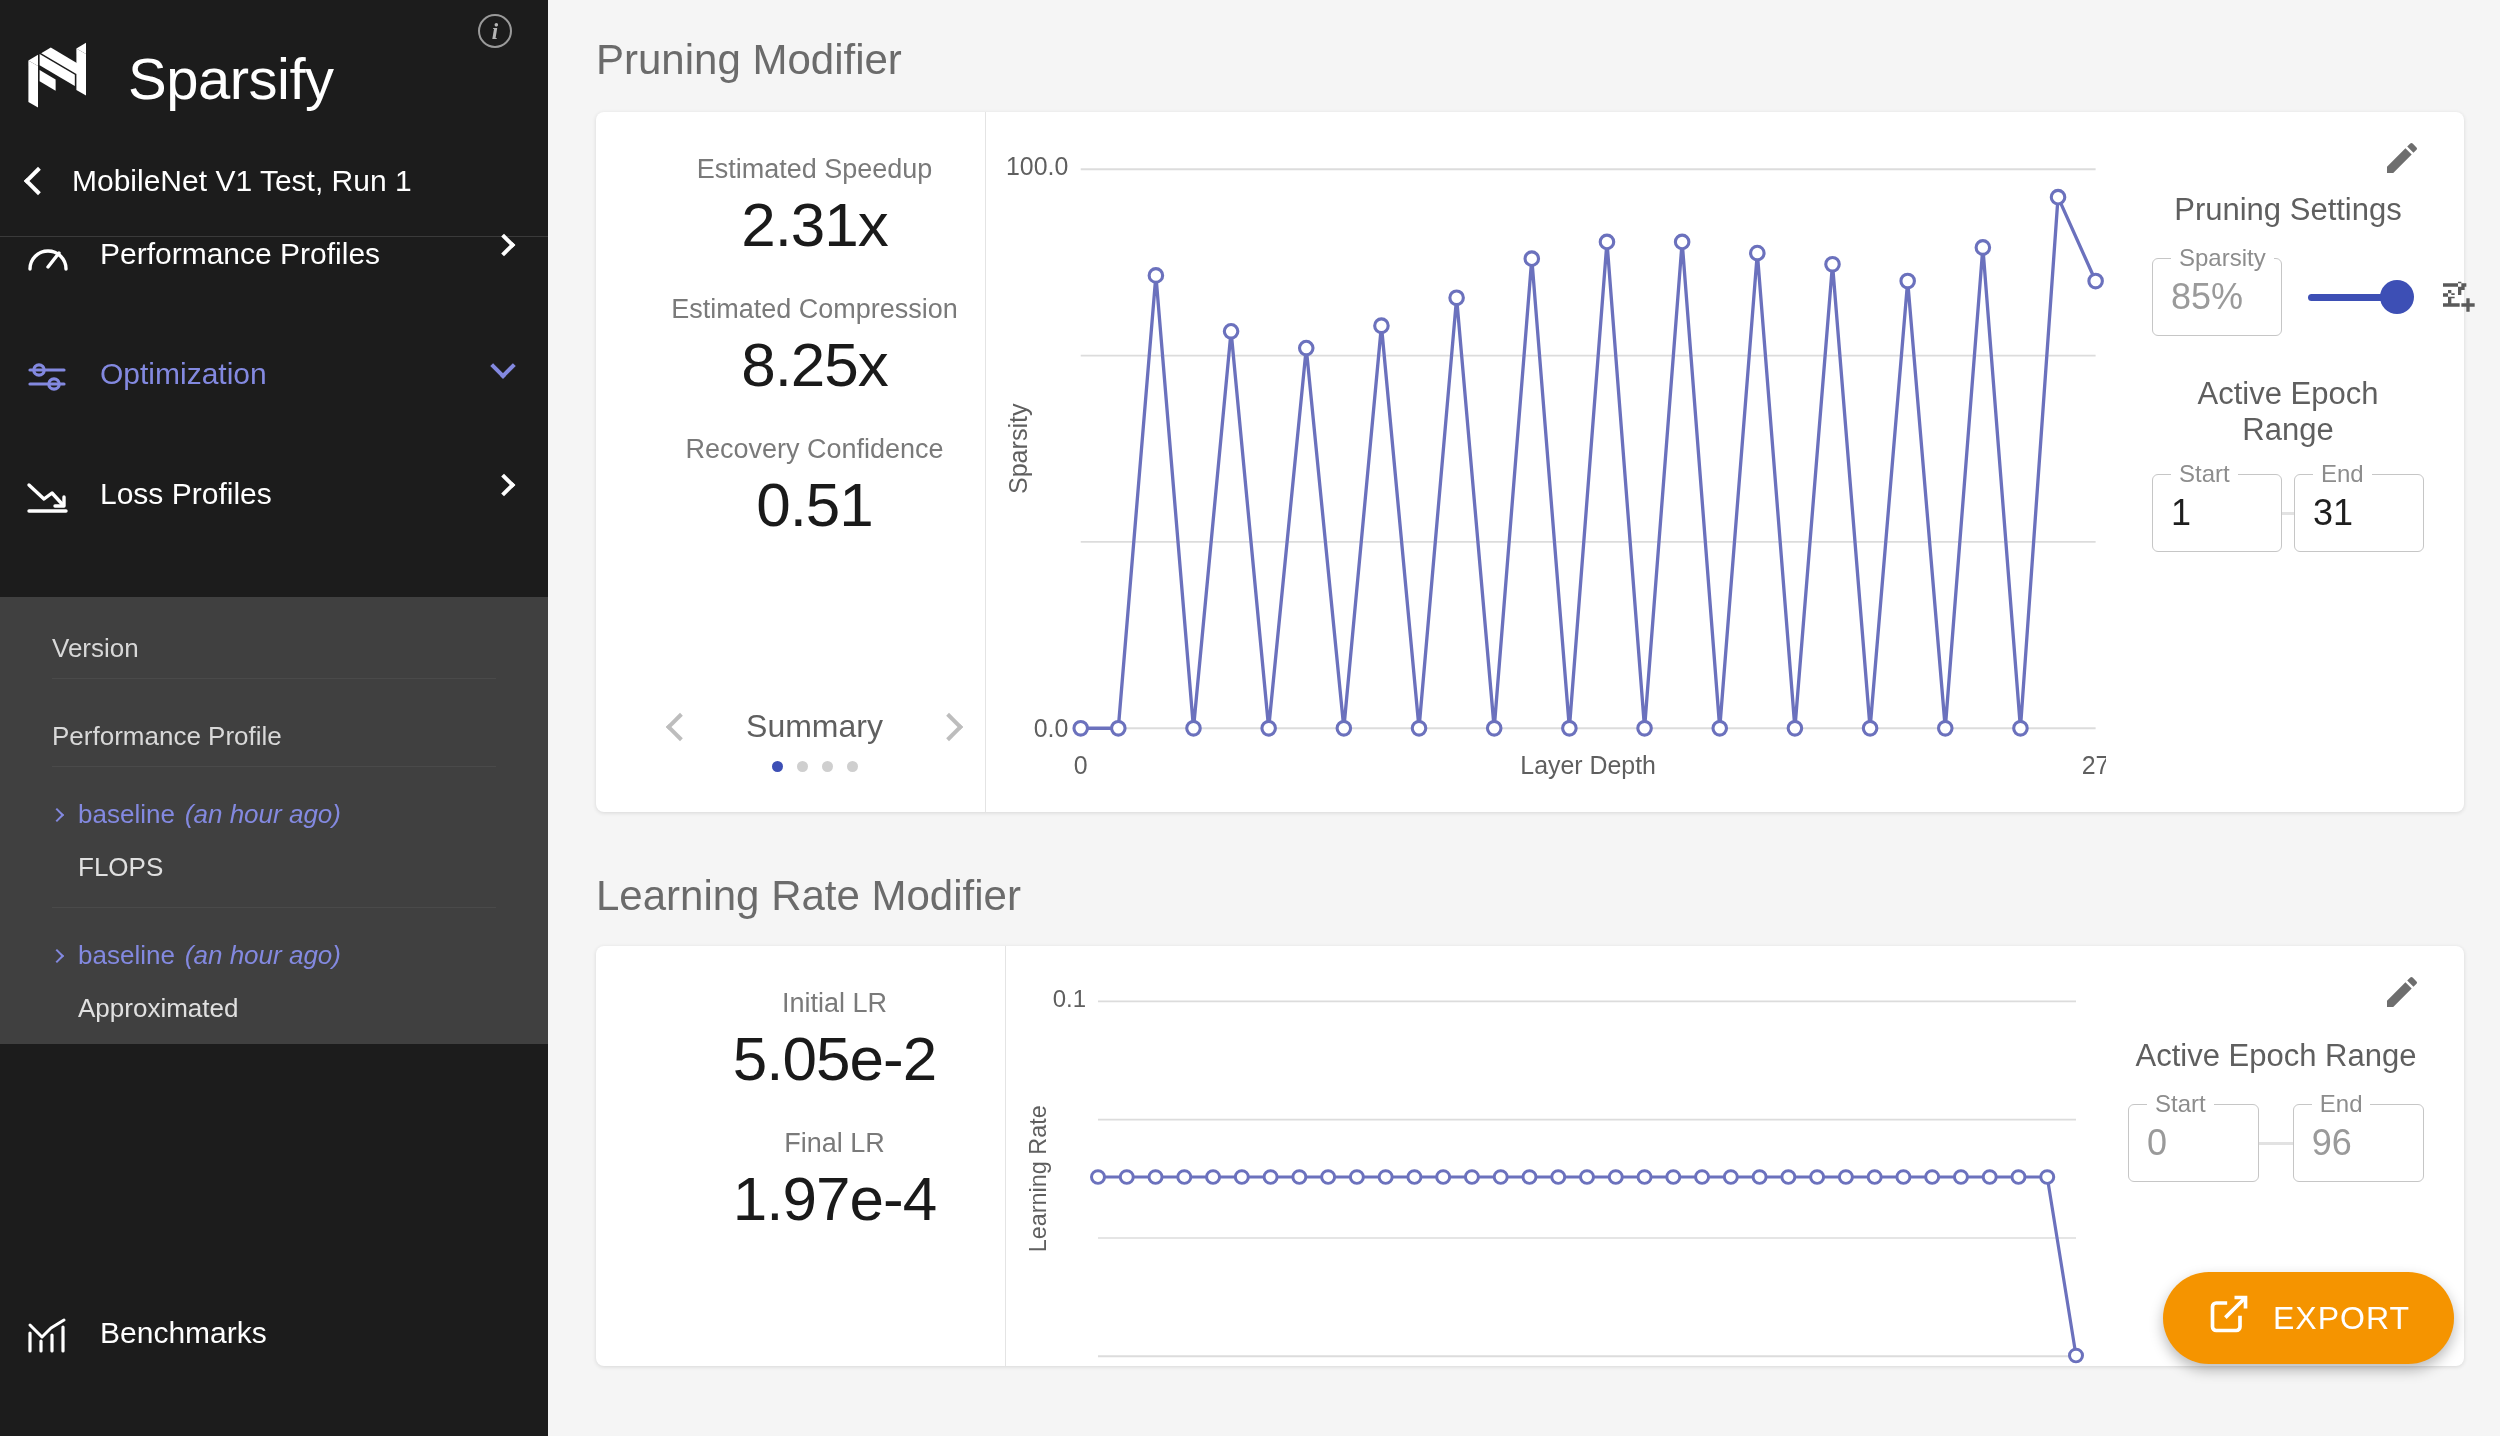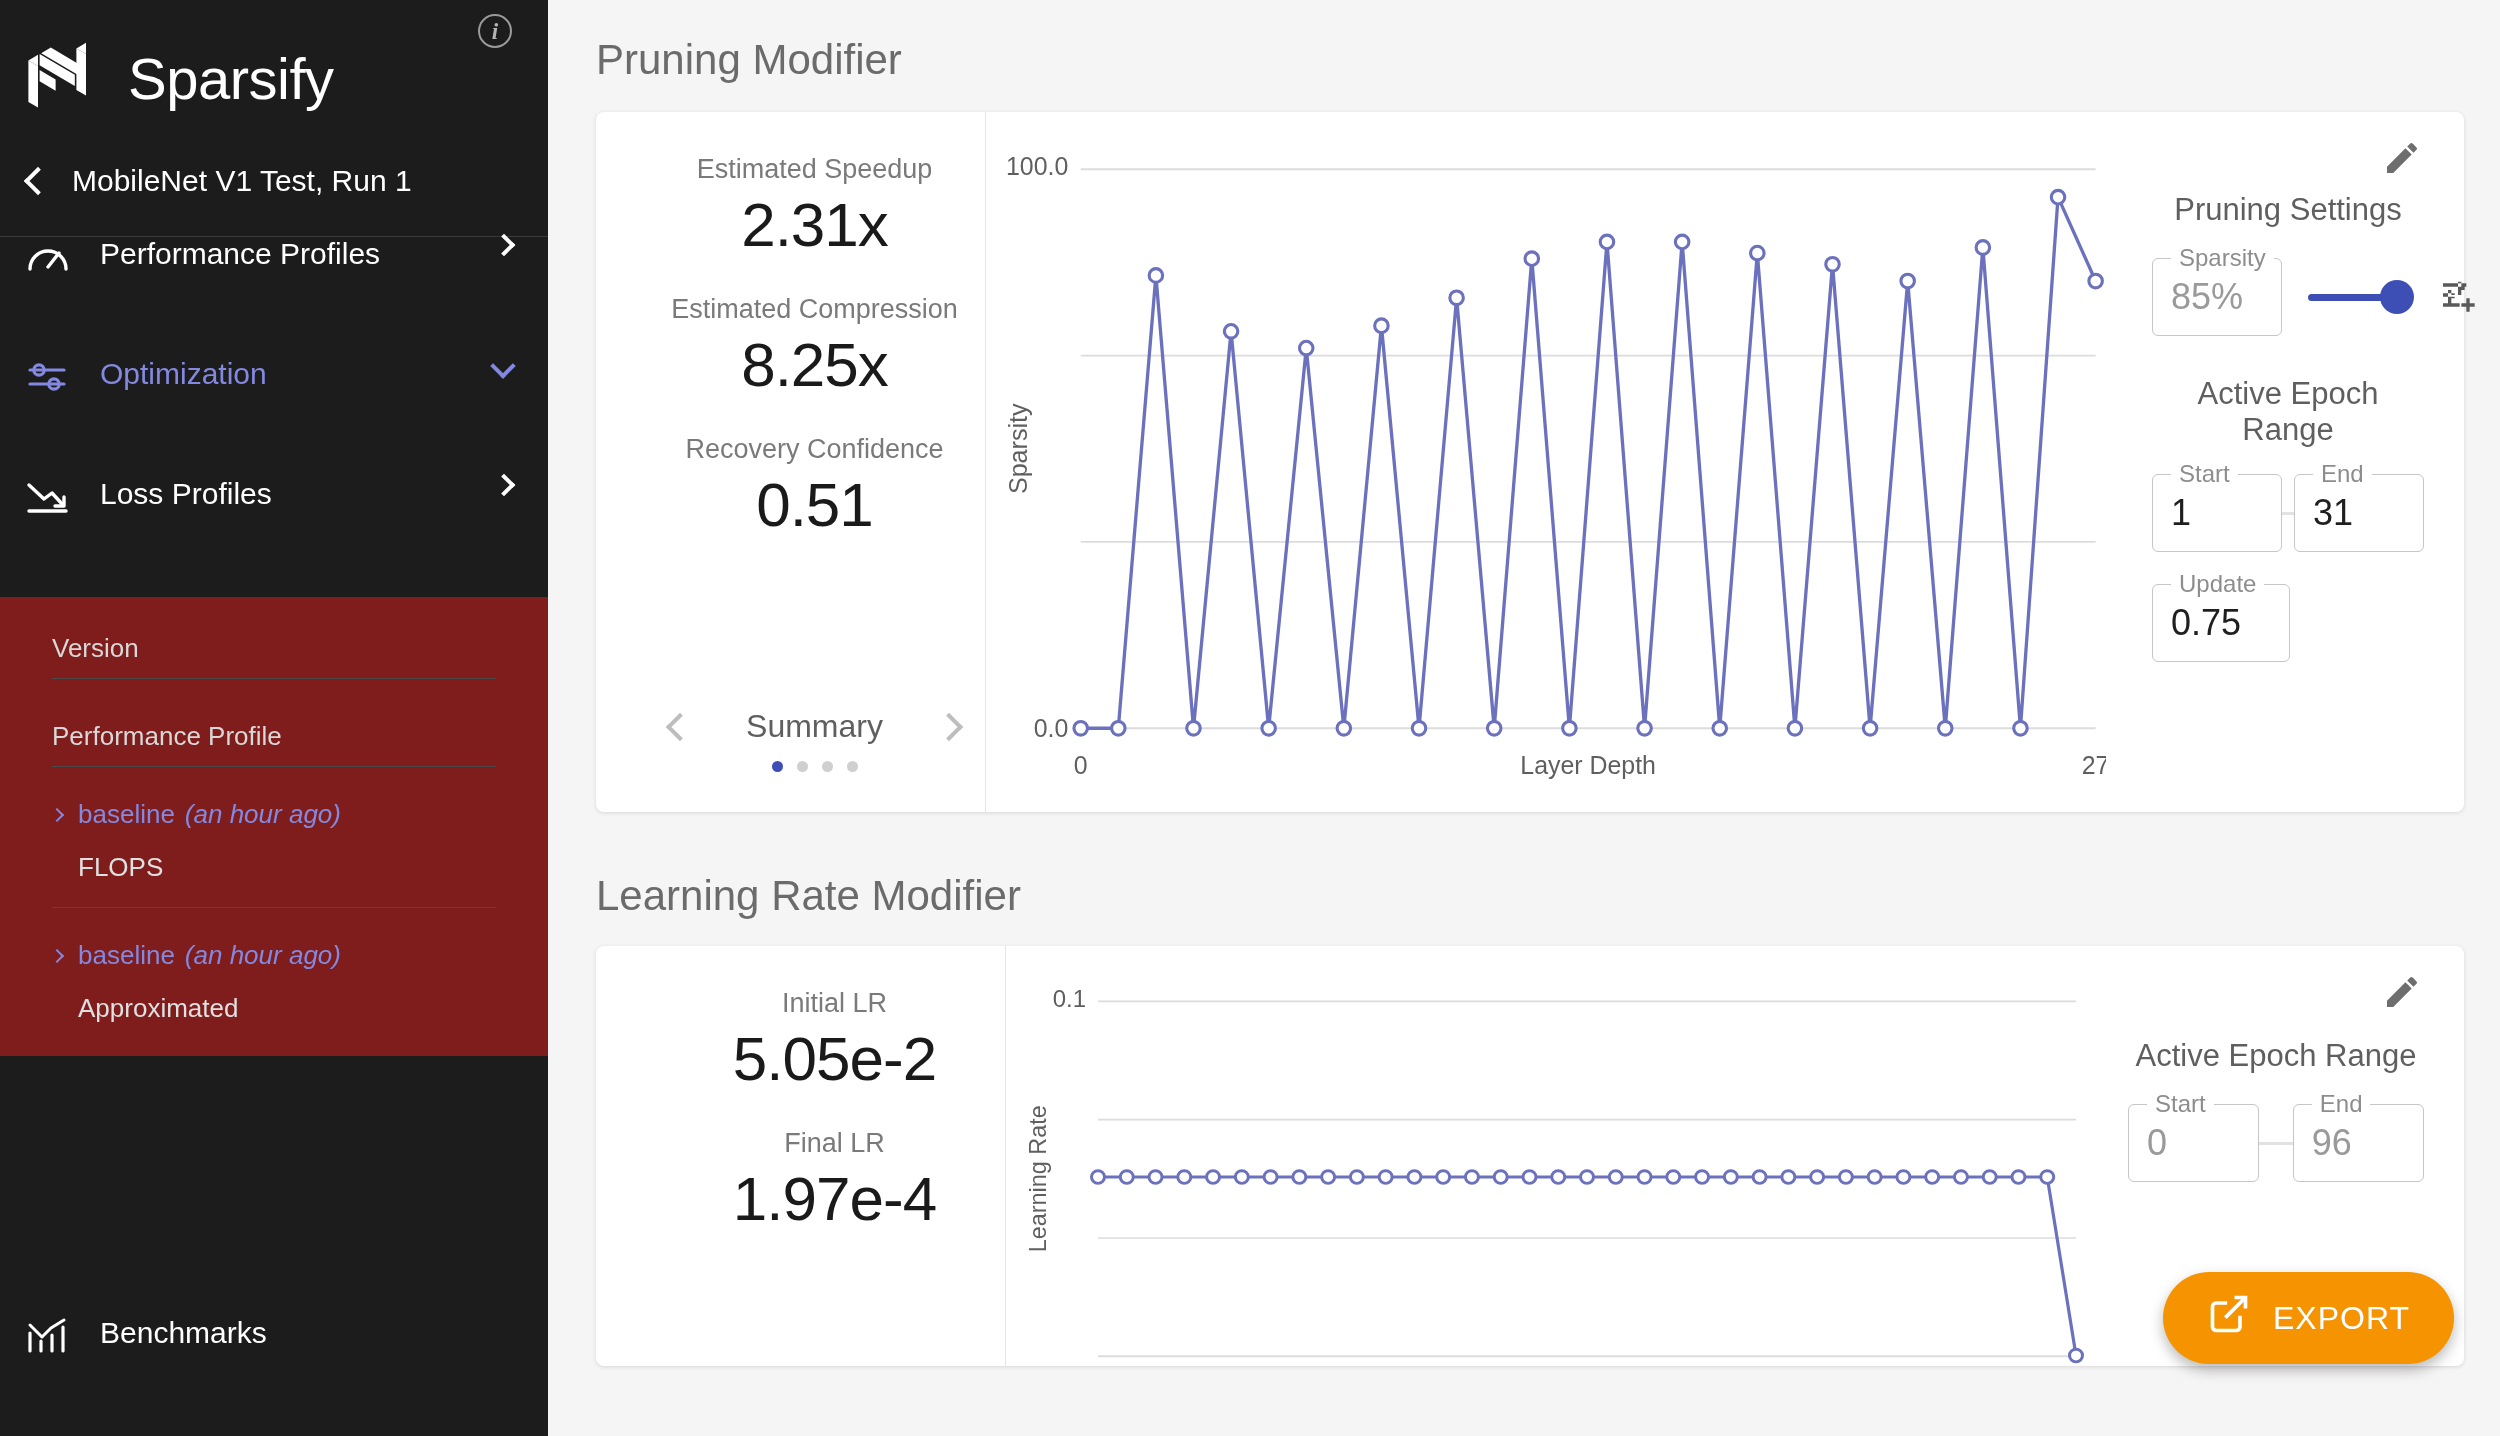--- a/index.html
+++ b/index.html
@@ -59,21 +59,21 @@
     width: 16px; height: 16px;
     border-top: 4px solid #fff; border-right: 4px solid #fff;
     transform: rotate(45deg);
   }
   .chev-down {
     width: 18px; height: 18px;
     border-bottom: 4px solid #8389e0; border-right: 4px solid #8389e0;
     transform: rotate(45deg); margin-bottom: 8px;
   }
 
-  .subpanel { background: #7f1d1d; padding: 18px 0 26px 0; }
+  .subpanel { background: #404040; padding: 18px 0 14px 0; }
   .sub-section { padding: 18px 52px 0 52px; }
   .sub-head { color: #d8d8d8; font-size: 26px; padding-bottom: 14px; }
   .sub-rule { height: 1px; background: #4a4a4a; margin-bottom: 24px; }
   .sub-link {
     display: flex; align-items: baseline;
     color: #8389e0; font-size: 26px; cursor: pointer; padding: 8px 0;
   }
   .sub-caret {
     width: 10px; height: 10px; flex: 0 0 10px;
     border-top: 2.5px solid #8389e0; border-right: 2.5px solid #8389e0;
@@ -379,26 +379,20 @@
             <span class="field-lbl">Start</span>
             <span class="field-val">1</span>
           </div>
           <span class="field-link"></span>
           <div class="field field-md">
             <span class="field-lbl">End</span>
             <span class="field-val">31</span>
           </div>
         </div>
 
-        <div class="fieldrow" style="margin-top:32px">
-          <div class="field field-md">
-            <span class="field-lbl">Update</span>
-            <span class="field-val">0.75</span>
-          </div>
-        </div>
       </div>
     </section>
 
     <h1 class="section-title" style="padding-top:60px">Learning Rate Modifier</h1>
 
     <section class="card card-lr">
 
       <div class="stats">
         <div class="stat-label">Initial LR</div>
         <div class="stat-value">5.05e-2</div>

